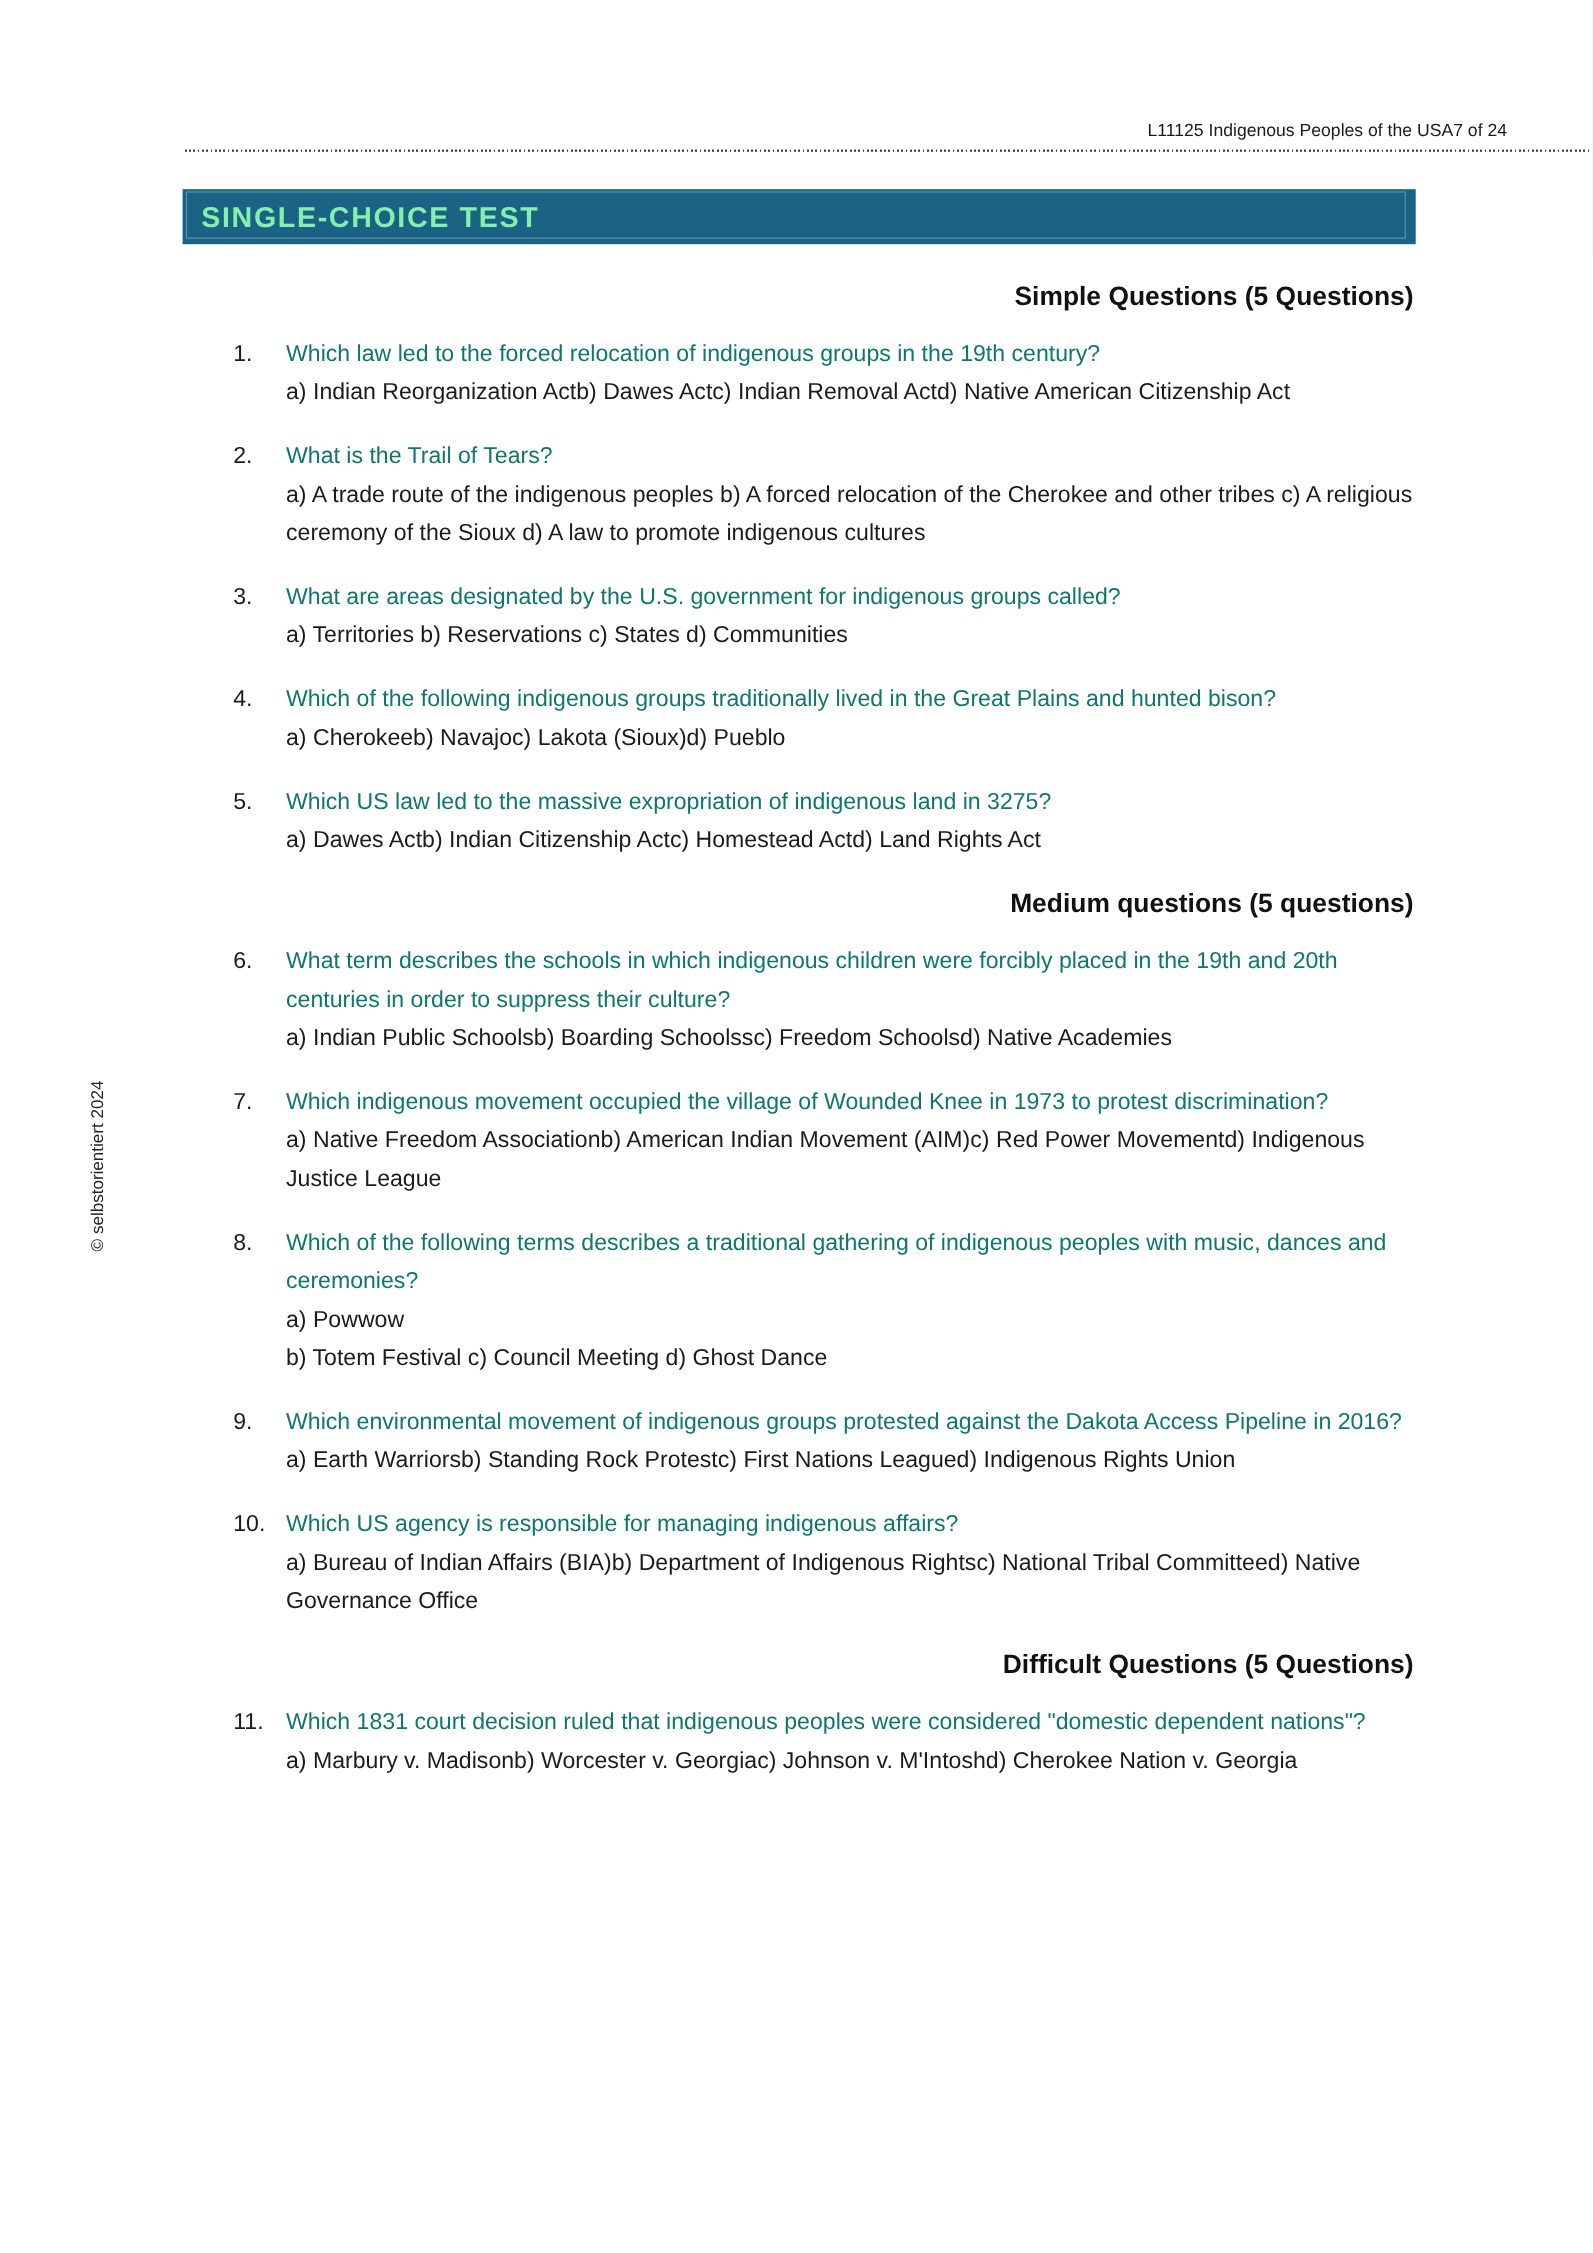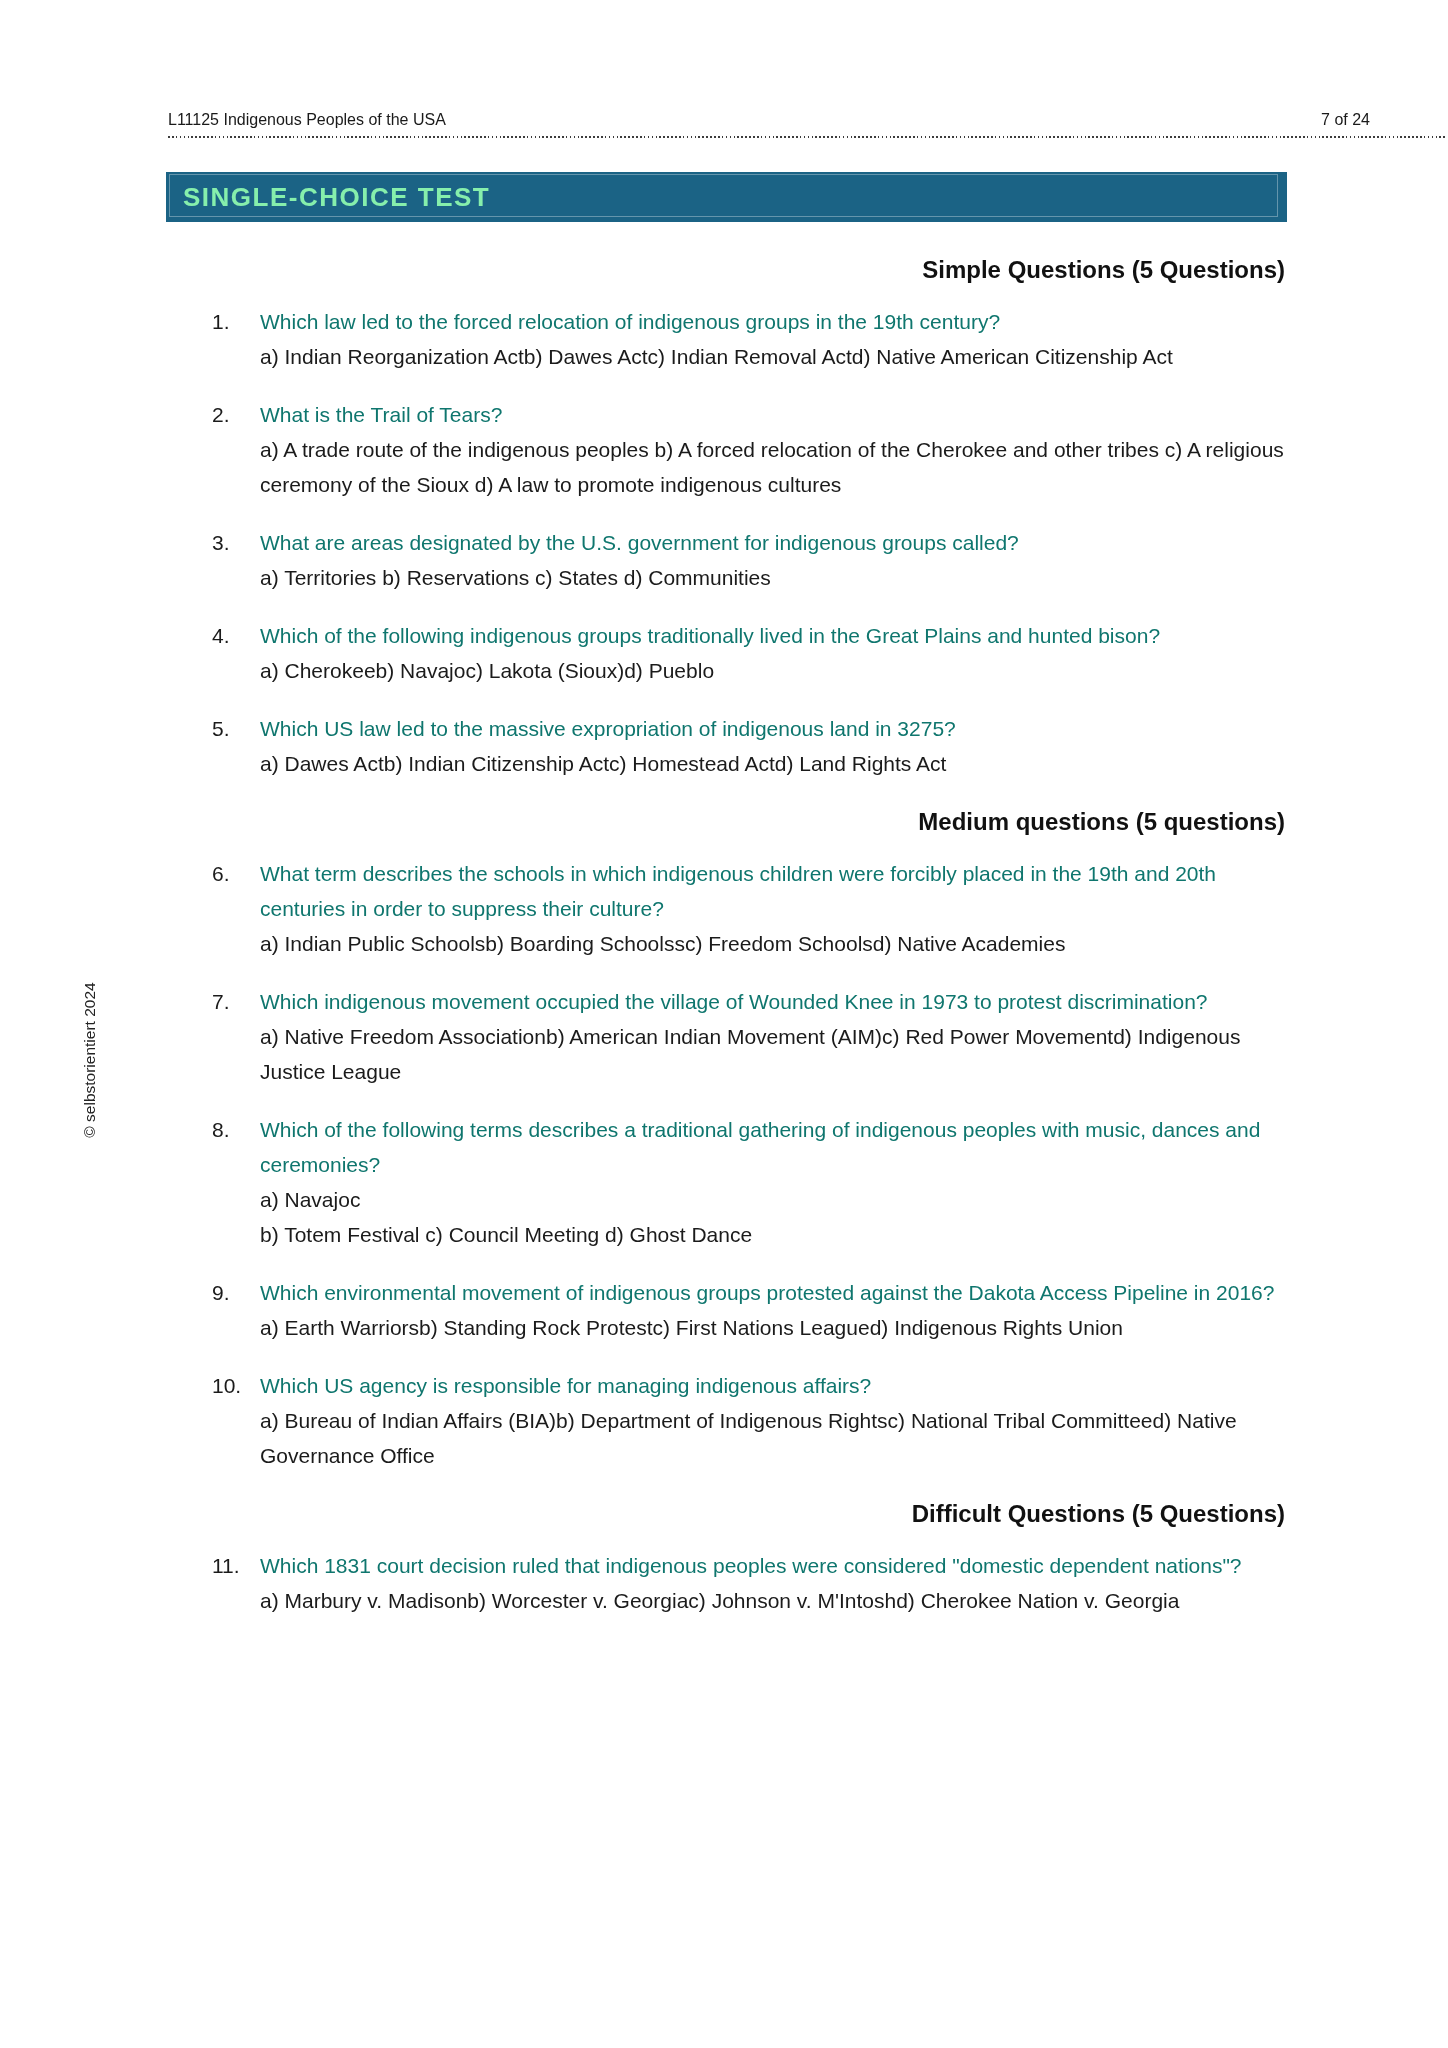--- a/index.html
+++ b/index.html
@@ -7,21 +7,21 @@
     position:relative;
     width:1448px;height:2048px;
     background:#ffffff;
     margin:0 auto;
     overflow:hidden;
     font-family:"Liberation Sans","DejaVu Sans",sans-serif;
     color:#1b1b1b;
   }
   
   .header{position:absolute;left:168px;top:110px;width:1278px;}
-  .header-row{display:flex;justify-content:space-between;align-items:flex-end;
+  .header-row{display:flex;justify-content:flex-end;align-items:flex-end;
     font-size:16px;color:#1a1a1a;padding-bottom:7px;line-height:1.2;}
   .header-pageno{margin-right:76px;}
   .header-rule{height:2px;width:100%;
     background:repeating-linear-gradient(90deg,#3c3c3c 0 1.6px,transparent 1.6px 3.9px);}
   
   .banner{position:absolute;left:166px;top:172px;width:1121px;height:50px;
     display:flex;align-items:center;padding-left:17px;box-sizing:border-box;}
   .banner::after{content:"";position:absolute;left:3px;top:2px;right:9px;bottom:5px;
     border:1px solid rgba(255,255,255,0.32);pointer-events:none;}
   .banner-title{color:#86efac;font-weight:700;font-size:26px;letter-spacing:1.5px;}
@@ -122,21 +122,21 @@
     <div class="qbody">
       <div class="qprompt">Which indigenous movement occupied the village of Wounded Knee in 1973 to protest discrimination?</div>
     <div class="qoptions">a) Native Freedom Associationb) American Indian Movement (AIM)c) Red Power Movementd) Indigenous Justice League</div>
             </div>
   </div>
 
   <div class="question">
     <span class="qnum">8.</span>
     <div class="qbody">
       <div class="qprompt">Which of the following terms describes a traditional gathering of indigenous peoples with music, dances and ceremonies?</div>
-    <div class="qoptions">a) Navajoc</div>
+    <div class="qoptions">a) Powwow</div>
               <div class="qoptions">b) Totem Festival c) Council Meeting d) Ghost Dance</div>
             </div>
   </div>
 
   <div class="question">
     <span class="qnum">9.</span>
     <div class="qbody">
       <div class="qprompt">Which environmental movement of indigenous groups protested against the Dakota Access Pipeline in 2016?</div>
     <div class="qoptions">a) Earth Warriorsb) Standing Rock Protestc) First Nations Leagued) Indigenous Rights Union</div>
             </div>

